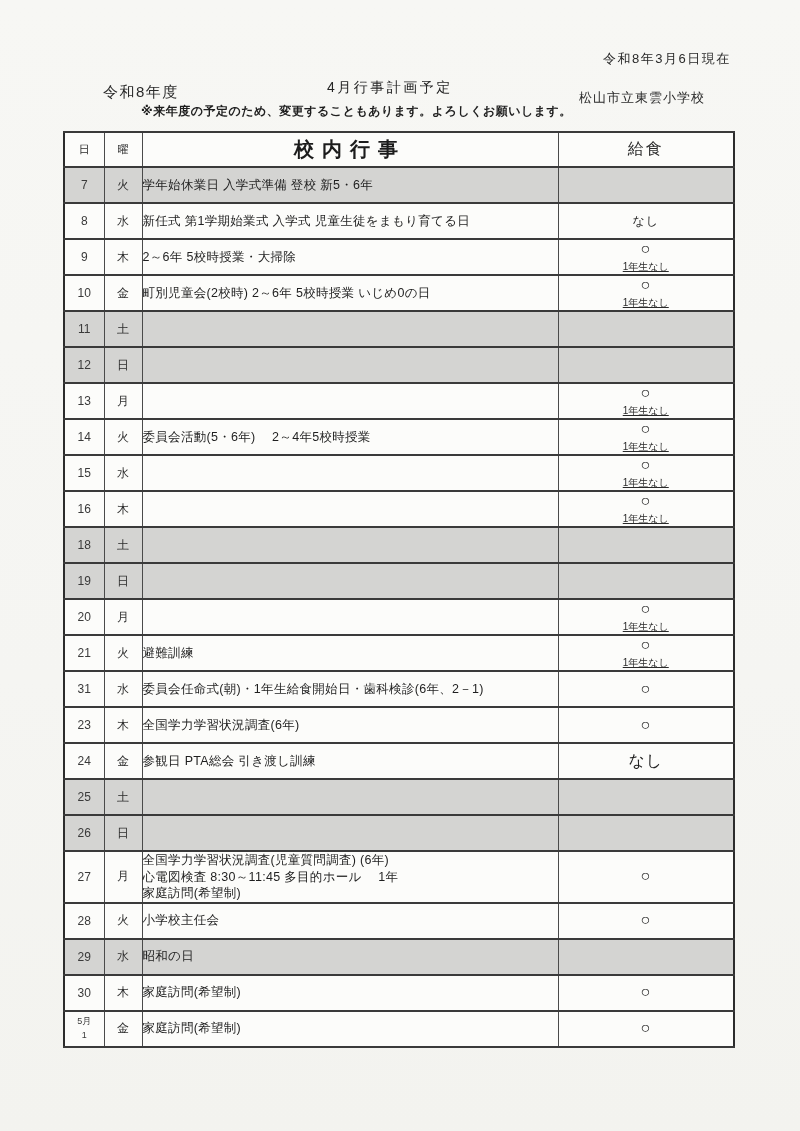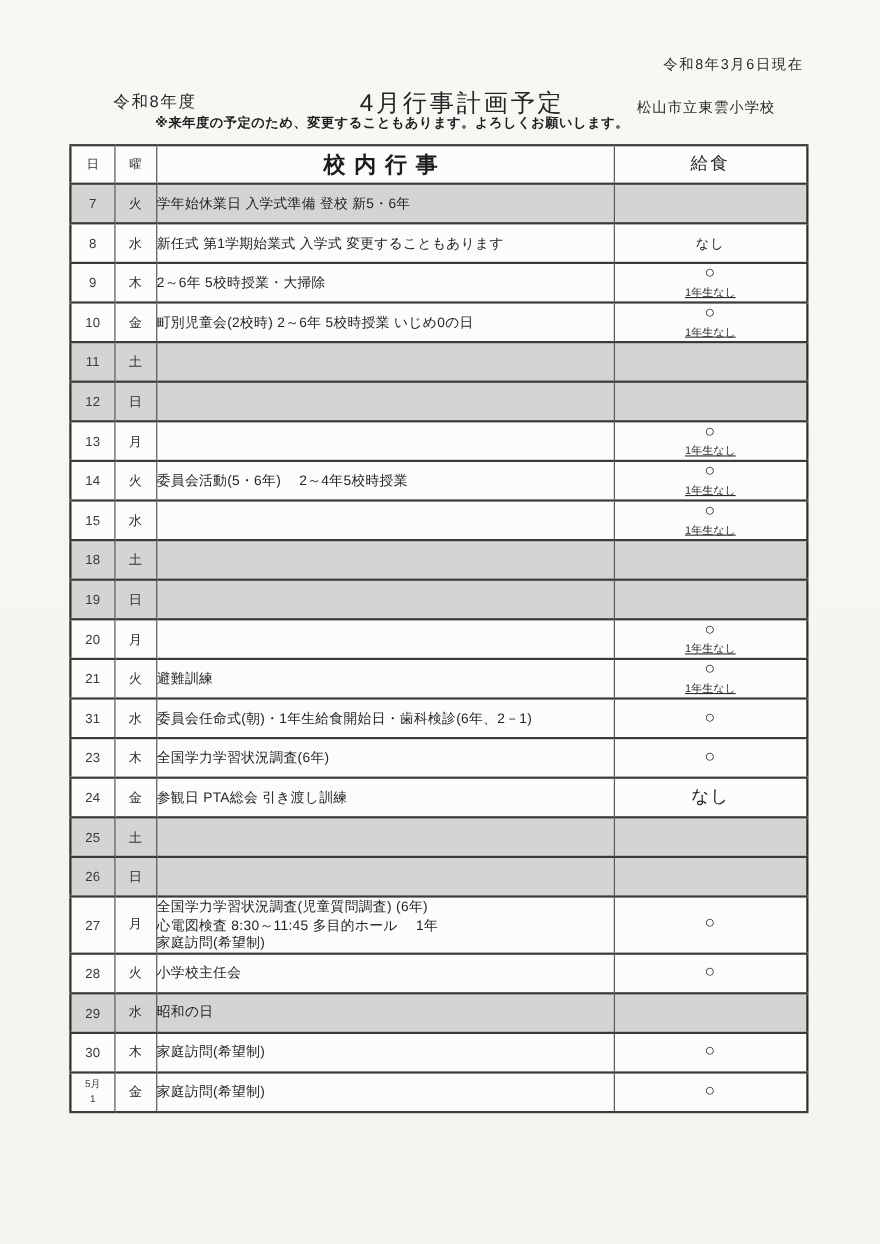--- a/index.html
+++ b/index.html
@@ -33,21 +33,21 @@
     top: 83px;
     left: 103px;
     font-size: 15px;
     letter-spacing: 1.5px;
     color: #2a2a2a;
   }
   .doc-title {
     position: absolute;
     top: 79px;
     left: 327px;
-    font-size: 22px;
+    font-size: 14px;
     letter-spacing: 2.5px;
     color: #242424;
   }
   .school-name {
     position: absolute;
     top: 89px;
     left: 579px;
     font-size: 13px;
     letter-spacing: 1px;
     color: #2a2a2a;
@@ -185,21 +185,21 @@
     <tbody>
         <tr class="shaded">
           <td class="day">7</td>
           <td class="weekday">火</td>
           <td class="event">学年始休業日 入学式準備 登校 新5・6年</td>
           <td class="lunch"></td>
         </tr>
         <tr>
           <td class="day">8</td>
           <td class="weekday">水</td>
-          <td class="event">新任式 第1学期始業式 入学式 変更することもあります</td>
+          <td class="event">新任式 第1学期始業式 入学式 児童生徒をまもり育てる日</td>
           <td class="lunch">
             <span class="lunch-symbol small">なし</span>
           </td>
         </tr>
         <tr>
           <td class="day">9</td>
           <td class="weekday">木</td>
           <td class="event">2～6年 5校時授業・大掃除</td>
           <td class="lunch">
             <span class="lunch-symbol">○</span>
@@ -241,20 +241,29 @@
           <td class="weekday">火</td>
           <td class="event">委員会活動(5・6年)　 2～4年5校時授業</td>
           <td class="lunch">
             <span class="lunch-symbol">○</span>
             <span class="lunch-note">1年生なし</span>
           </td>
         </tr>
         <tr>
           <td class="day">15</td>
           <td class="weekday">水</td>
+          <td class="event"></td>
+          <td class="lunch">
+            <span class="lunch-symbol">○</span>
+            <span class="lunch-note">1年生なし</span>
+          </td>
+        </tr>
+        <tr>
+          <td class="day">16</td>
+          <td class="weekday">木</td>
           <td class="event"></td>
           <td class="lunch">
             <span class="lunch-symbol">○</span>
             <span class="lunch-note">1年生なし</span>
           </td>
         </tr>
         <tr class="shaded">
           <td class="day">18</td>
           <td class="weekday">土</td>
           <td class="event"></td>

